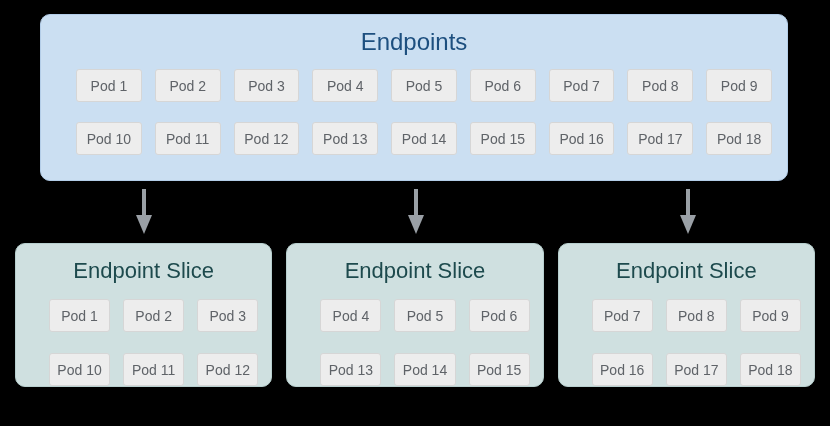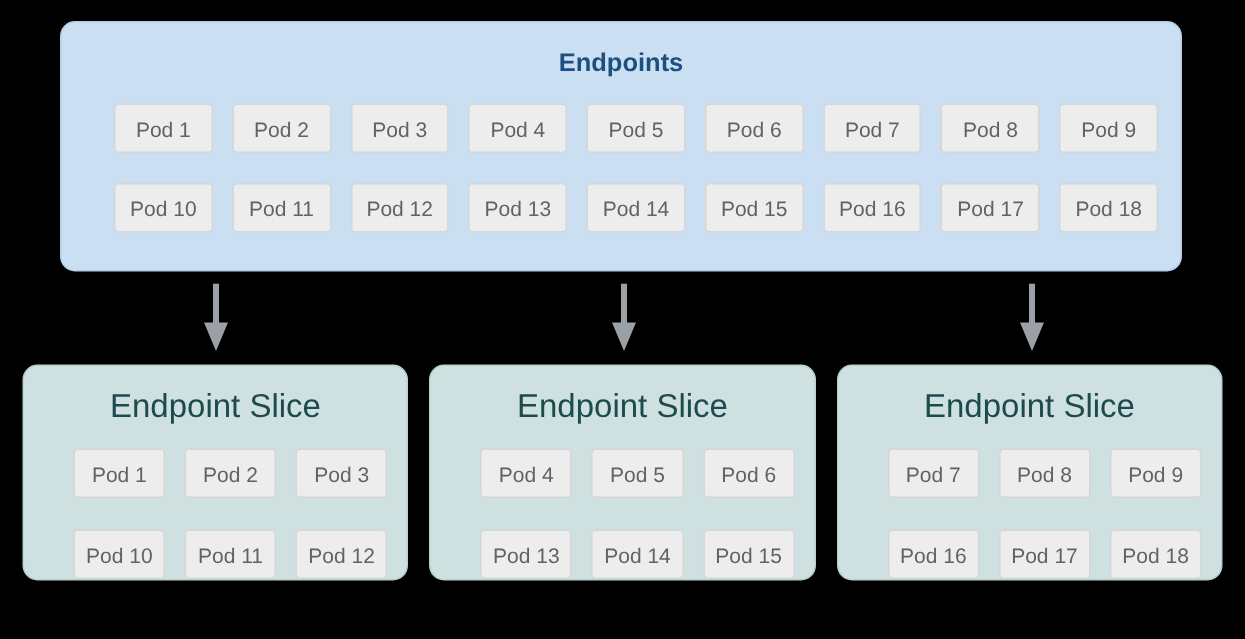--- a/index.html
+++ b/index.html
@@ -29,22 +29,22 @@
     width: 748px; height: 167px;
     background: var(--endpoints-bg);
     border: 1px solid var(--endpoints-border);
     border-radius: 10px;
     padding: 13px 15px 0 15px;
     box-shadow: 0 1px 3px rgba(0,0,0,0.35);
   }
   .endpoints-title {
     text-align: center;
     color: var(--endpoints-title);
-    font-size: 17px;
-    font-weight: 700;
+    font-size: 24px;
+    font-weight: 400;
     line-height: 28px;
     margin-bottom: 13px;
   }
   .pod-row {
     display: flex;
     gap: 13px;
     margin-bottom: 20px;
     padding-left: 20px;
   }
   .pod {

